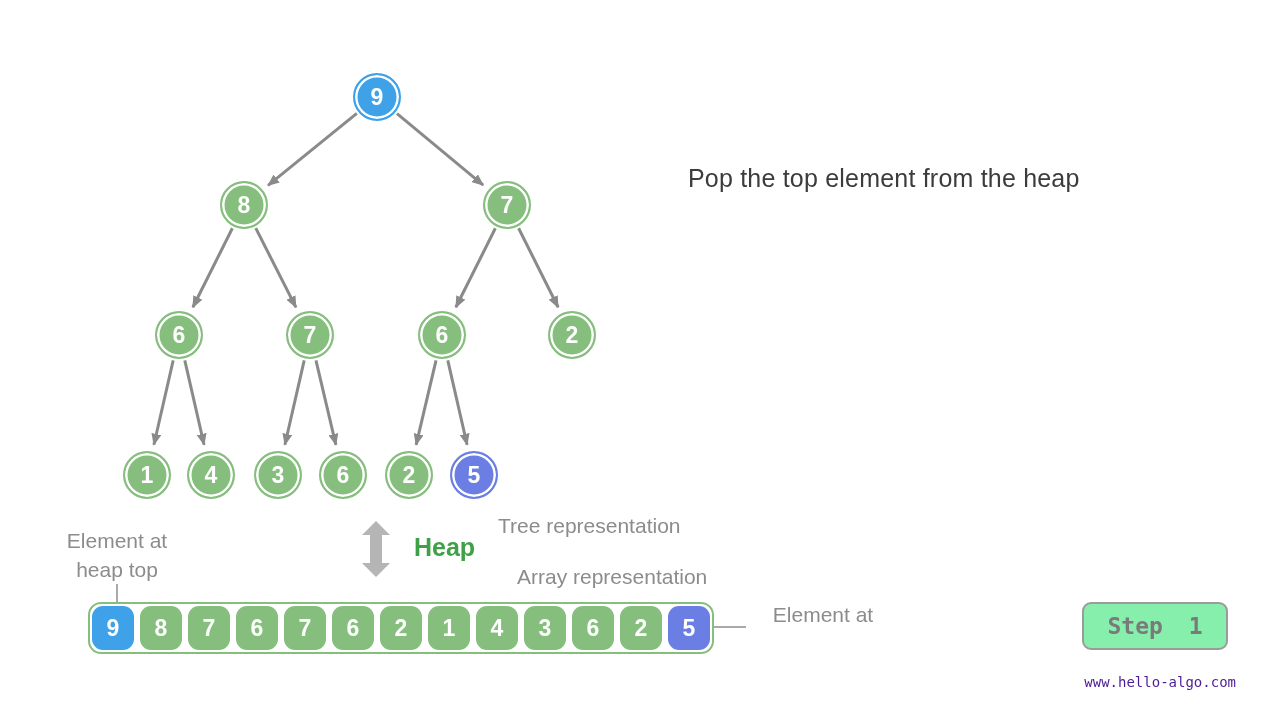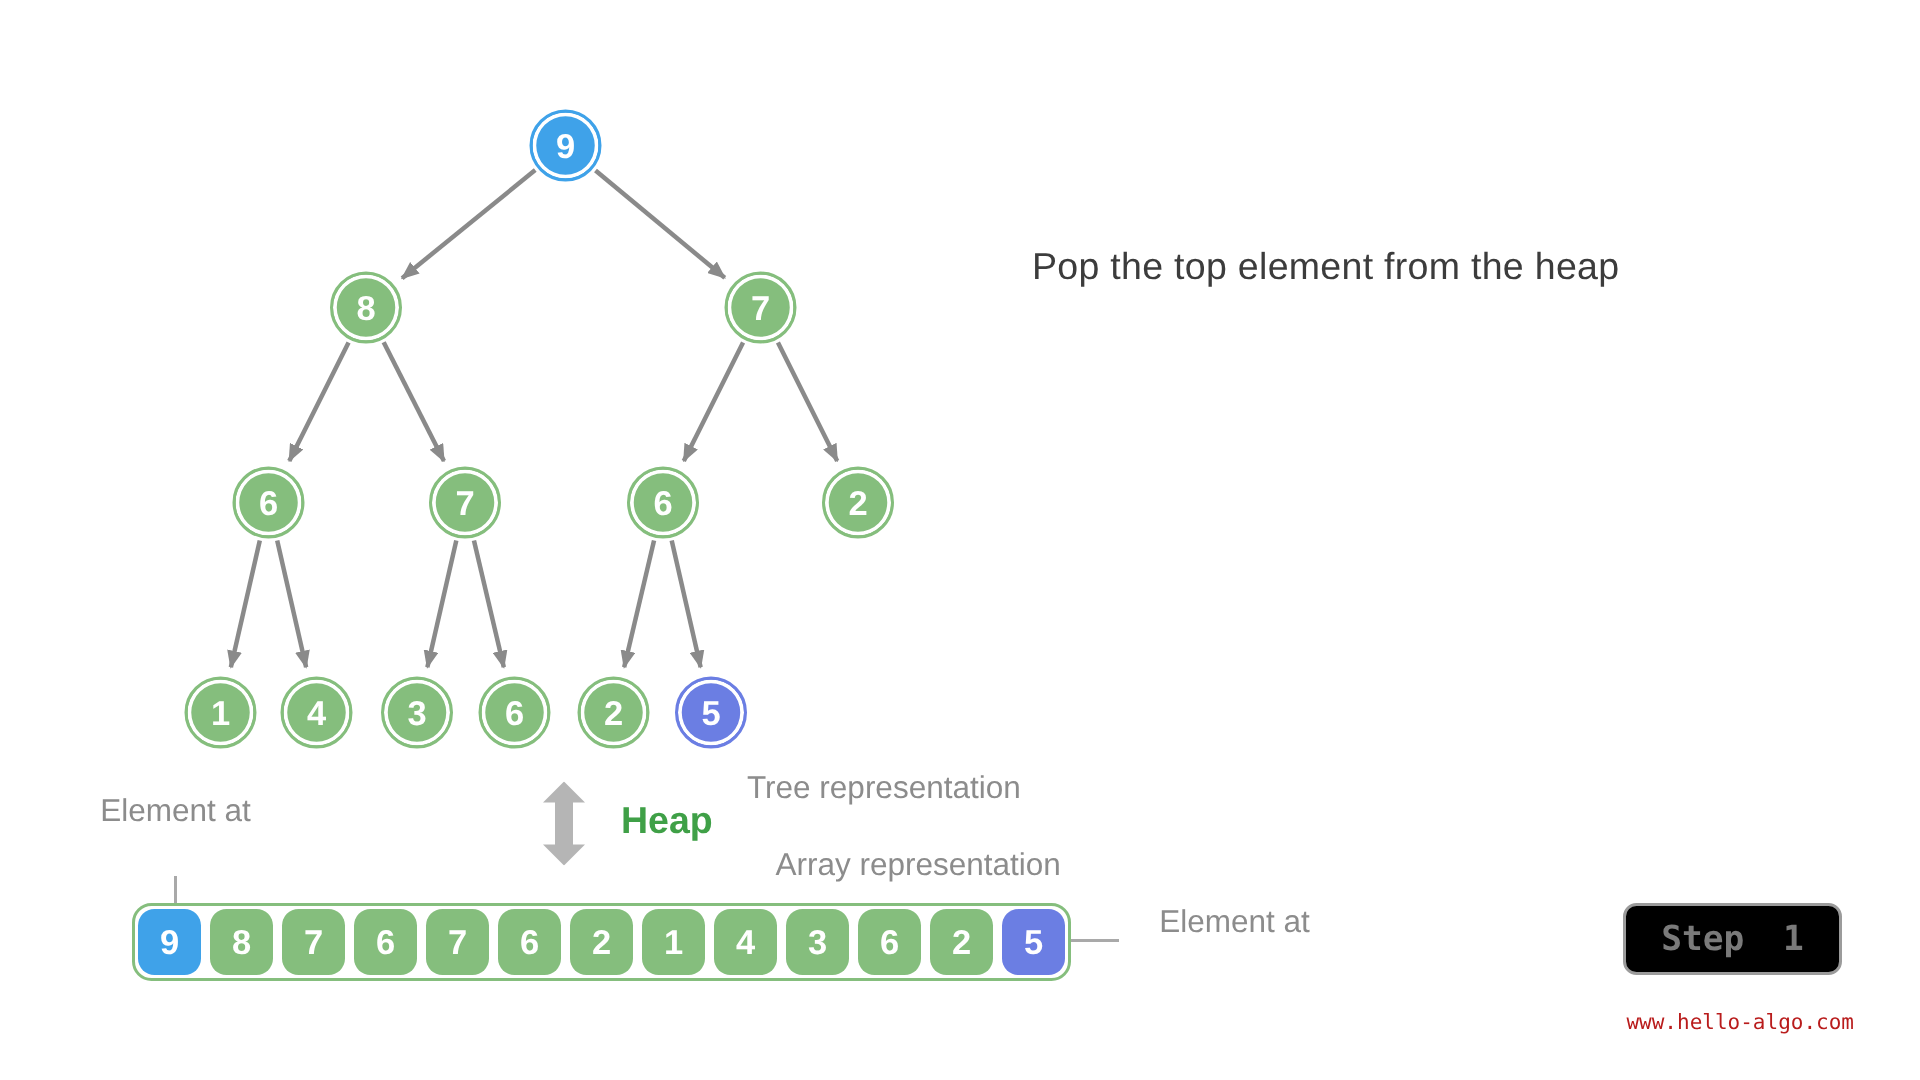--- a/index.html
+++ b/index.html
@@ -50,30 +50,30 @@
   .cell{
     width:42px;height:44px;border-radius:11px;
     color:#ffffff;font-size:23px;font-weight:bold;
     display:flex;align-items:center;justify-content:center;
     line-height:1;
   }
 
   
   .step-badge{
     left:1082px;top:602px;width:146px;height:48px;box-sizing:border-box;
-    border:2px solid #9b9b9b;border-radius:9px;background:#000000;
+    border:2px solid #9b9b9b;border-radius:9px;background:#86efac;
     display:flex;align-items:center;justify-content:center;
     font-family:"DejaVu Sans Mono","Liberation Mono",monospace;
     font-size:23px;font-weight:bold;color:#7a7a7a;word-spacing:12px;
     white-space:pre;
   }
   .watermark{
     right:44px;top:674px;
     font-family:"DejaVu Sans Mono","Liberation Mono",monospace;
-    font-size:14px;color:#b91c1c;white-space:nowrap;
+    font-size:14px;color:#4c1d95;white-space:nowrap;
   }
 </style>
 </head>
 <body>
 
 <div class="abs title">Pop the top element from the heap</div>
 
 <svg id="edge-svg" class="abs">
   <defs>
     <marker id="arrow" viewBox="0 0 12 10" refX="11" refY="5" markerWidth="12" markerHeight="10" markerUnits="userSpaceOnUse" orient="auto">
@@ -105,20 +105,21 @@
     <div class="node" style="left: 123px; top: 451px; background: rgb(133, 190, 125); border-color: rgb(133, 190, 125);">1</div>
     <div class="node" style="left: 187px; top: 451px; background: rgb(133, 190, 125); border-color: rgb(133, 190, 125);">4</div>
     <div class="node" style="left: 254px; top: 451px; background: rgb(133, 190, 125); border-color: rgb(133, 190, 125);">3</div>
     <div class="node" style="left: 319px; top: 451px; background: rgb(133, 190, 125); border-color: rgb(133, 190, 125);">6</div>
     <div class="node" style="left: 385px; top: 451px; background: rgb(133, 190, 125); border-color: rgb(133, 190, 125);">2</div>
     <div class="node" style="left: 450px; top: 451px; background: rgb(107, 126, 227); border-color: rgb(107, 126, 227);">5</div>
   </div>
 
 <div class="abs gray-label heap-top-label">
   <div>Element at</div>
+  <div>heap top</div>
 </div>
 <div class="abs v-connector"></div>
 
 <svg class="abs dbl-arrow" viewBox="0 0 32 56">
   <path d="M16 0 L30 14 L22 14 L22 42 L30 42 L16 56 L2 42 L10 42 L10 14 L2 14 Z" fill="#b5b5b5"></path>
 </svg>
 <div class="abs heap-word">Heap</div>
 
 <div class="abs gray-label tree-rep">Tree representation</div>
 <div class="abs gray-label array-rep">Array representation</div>

